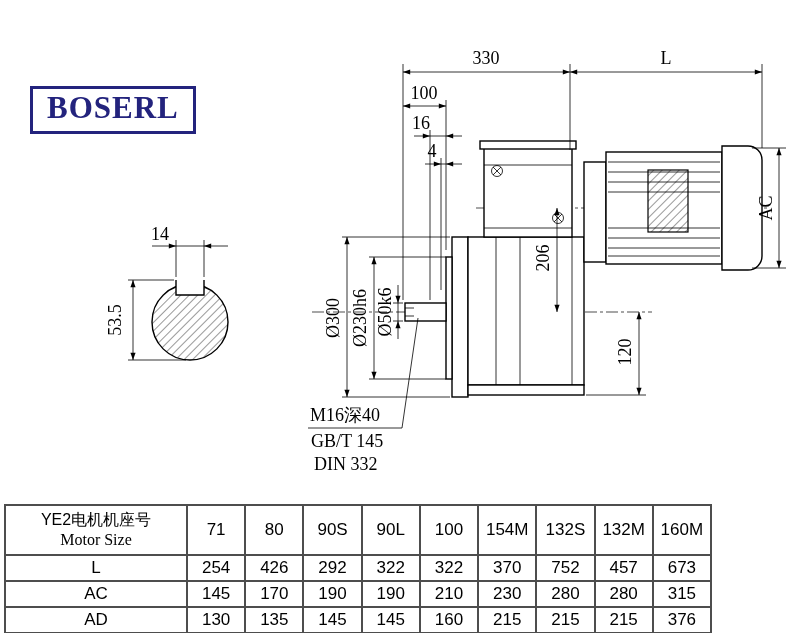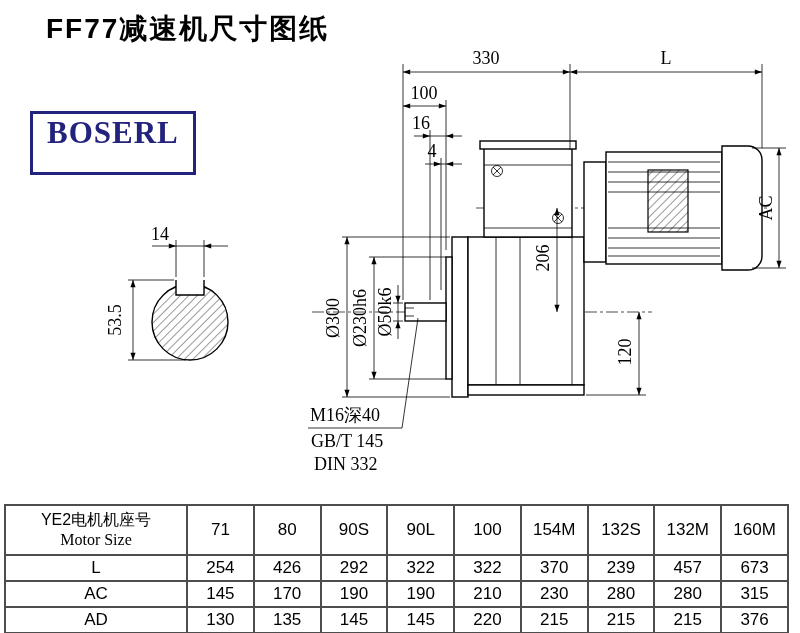--- a/index.html
+++ b/index.html
@@ -1,30 +1,30 @@
 <!DOCTYPE html>
 <html><head>
 <meta charset="utf-8">
 <style>
   html,body{margin:0;padding:0;background:#fff;}
   .page{position:relative;width:800px;height:633px;background:#fff;overflow:hidden;
         font-family:"Liberation Sans",sans-serif;color:#000;}
   .title{position:absolute;left:46px;top:10px;font-size:28px;font-weight:bold;
          letter-spacing:2px;white-space:nowrap;}
-  .logo{position:absolute;left:30px;top:86px;border:3px solid #23237d;padding:1px 14px 21px;
+  .logo{position:absolute;left:30px;top:86px;border:3px solid #23237d;padding:1px 14px 5px;
         font-family:"Liberation Serif",serif;font-weight:bold;font-size:31px;color:#23237d;
-        letter-spacing:1px;background:#fff;margin-top:25px;}
+        letter-spacing:1px;background:#fff;}
   svg.drawing{position:absolute;left:0;top:0;}
   .o{fill:none;stroke:#000;stroke-width:1.4;}
   .of{fill:#fff;stroke:#000;stroke-width:1.4;}
   .t{fill:none;stroke:#000;stroke-width:0.8;}
   .cl{fill:none;stroke:#000;stroke-width:0.7;stroke-dasharray:12 3 3 3;}
   text.dim{font-family:"Liberation Serif",serif;font-size:18px;fill:#000;}
   text.note{font-family:"Liberation Serif",serif;font-size:18px;fill:#000;}
-  table.dim-table{position:absolute;left:4px;top:504px;width:785px;border-collapse:collapse;
+  table.dim-table{position:absolute;left:4px;top:504px;width:708px;border-collapse:collapse;
         table-layout:fixed;background:#fff;}
   table.dim-table th,table.dim-table td{border:2px solid #4d4d4d;text-align:center;
         vertical-align:middle;font-size:17px;font-weight:normal;padding:0;}
   table.dim-table col.c0{width:182px;}
   tr.hdr{height:50px;}
   tr.row{height:26px;}
   .cn{font-size:16px;line-height:20px;}
   .en{font-family:Liberation Serif, serif;font-size:16px;line-height:20px;}
 </style>
 </head>
@@ -135,21 +135,20 @@
     </g>
 
     <g>
       <text class="note" x="310" y="421">M16深40</text>
       <path class="t" d="M308,428 H402 L418,318"></path>
       <text class="note" x="311" y="447">GB/T 145</text>
       <text class="note" x="314" y="470">DIN 332</text>
     </g>
   </svg>
 
-  <div class="title">FF77减速机尺寸图纸</div>
   <div class="logo">BOSERL</div>
 
   <table class="dim-table">
     <colgroup>
       <col class="c0">
         <col>
         <col>
         <col>
         <col>
         <col>
@@ -175,21 +174,21 @@
         <th>160M</th>
       </tr>
       <tr class="row">
         <td>L</td>
         <td>254</td>
         <td>426</td>
         <td>292</td>
         <td>322</td>
         <td>322</td>
         <td>370</td>
-        <td>239</td>
+        <td>752</td>
         <td>457</td>
         <td>673</td>
       </tr>
       <tr class="row">
         <td>AC</td>
         <td>145</td>
         <td>170</td>
         <td>190</td>
         <td>190</td>
         <td>210</td>
@@ -197,21 +196,21 @@
         <td>280</td>
         <td>280</td>
         <td>315</td>
       </tr>
       <tr class="row">
         <td>AD</td>
         <td>130</td>
         <td>135</td>
         <td>145</td>
         <td>145</td>
-        <td>220</td>
+        <td>160</td>
         <td>215</td>
         <td>215</td>
         <td>215</td>
         <td>376</td>
       </tr>
     </tbody>
   </table>
 </div>
 
 </body></html>

